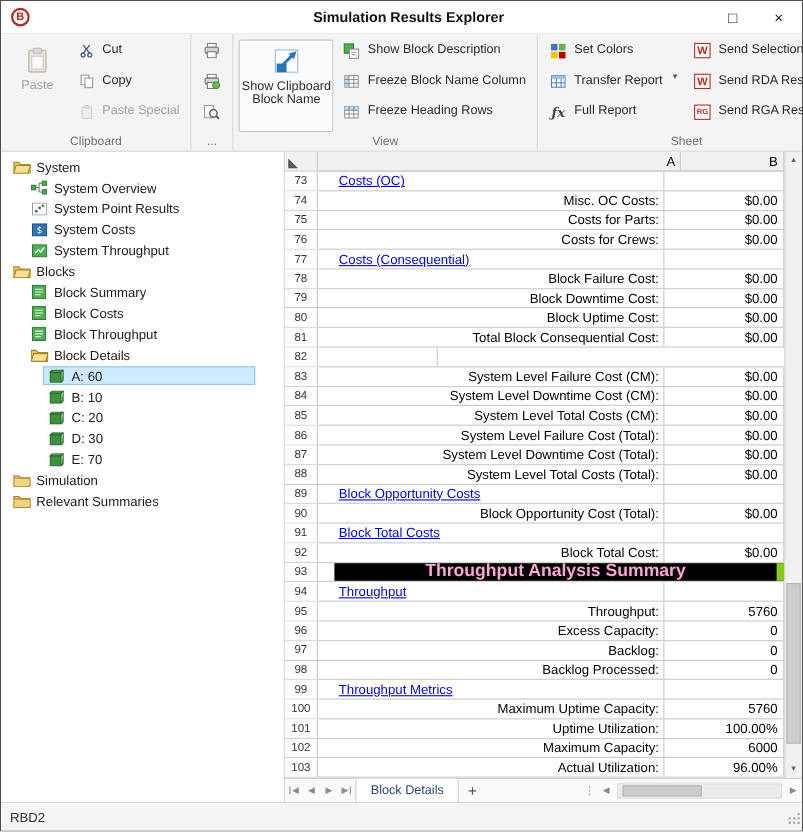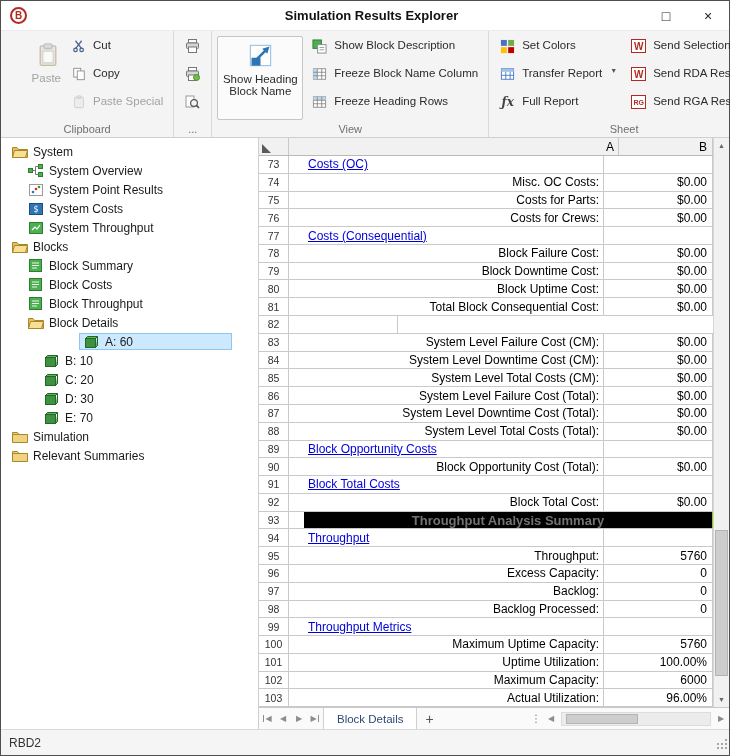--- a/index.html
+++ b/index.html
@@ -13,61 +13,61 @@
   .title{position:absolute;left:13px;right:0;text-align:center;font-weight:bold;font-size:13px;color:#111;}
   .winbtns{margin-left:auto;display:flex;z-index:1;}
   .winbtn{width:42px;height:29px;display:flex;align-items:center;justify-content:center;font-size:14px;color:#222;}
 
   
   .ribbon{flex:0 0 107px;display:flex;background:#f4f4f4;border-bottom:1px solid #cfcfcf;}
   .rgroup{position:relative;border-right:1px solid #dadada;padding:5px 5px 17px 5px;display:flex;gap:3px;}
   .glabel{position:absolute;bottom:2px;left:0;right:0;text-align:center;font-size:11px;color:#707070;}
   .bigbtn{width:56px;display:flex;flex-direction:column;align-items:center;padding-top:5px;gap:4px;font-size:11.5px;color:#2b2b2b;text-align:center;border:1px solid transparent;border-radius:2px;}
   .bigbtn.bordered{border-color:#c6c6c6;background:#fbfbfb;width:86px;}
-  .bigbtn.disabled{color:#a3a3a3;align-items:flex-end;}
+  .bigbtn.disabled{color:#a3a3a3;}
   .bigbtn.disabled svg{opacity:.55;}
   .smallcol{display:flex;flex-direction:column;justify-content:space-between;padding:3px 0;}
   .smallbtn{display:flex;align-items:flex-start;gap:6px;font-size:11.5px;color:#2b2b2b;height:22px;padding:0 5px;white-space:nowrap;}
   .smallbtn.disabled{color:#a3a3a3;}
   .smallbtn.disabled svg{opacity:.55;}
   .icon-wrap{display:inline-flex;align-items:center;justify-content:center;width:17px;flex:0 0 17px;}
   .caret{font-size:7px;color:#555;margin-left:2px;}
   .g-sheet{flex:1;}
   .fx-icon{font-family:"DejaVu Serif",serif;font-style:italic;font-weight:bold;font-size:12px;color:#444;}
   .w-icon{width:15px;height:14px;border:1px solid #b22a22;color:#b22a22;font-weight:bold;font-size:10px;display:flex;align-items:center;justify-content:center;background:#fff;}
   .rg-icon{width:15px;height:14px;border:1px solid #b22a22;color:#b22a22;font-weight:bold;font-size:7px;display:flex;align-items:center;justify-content:center;background:#fff;}
 
   
   .content{flex:1;display:flex;min-height:0;}
   .sidebar{flex:0 0 258px;width:258px;border-right:1px solid #cfcfcf;background:#fff;padding-top:4px;overflow:hidden;}
   .tree-row{height:19px;display:flex;align-items:center;font-size:12px;color:#1a1a1a;justify-content:flex-end;}
   .lv0{padding-left:6px;}
   .lv1{padding-left:22px;}
   .lv2{padding-left:38px;}
   .sel-wrap{display:flex;align-items:center;gap:5px;padding:0 3px;border:1px solid transparent;margin-right:26px;flex:1;min-width:0;height:17px;}
-  .selected .sel-wrap{background:#cde9ff;border-color:#8fc6ef;margin-left:40px;}
+  .selected .sel-wrap{background:#cde9ff;border-color:#8fc6ef;}
   .ticon{width:17px;flex:0 0 17px;display:inline-flex;align-items:center;justify-content:center;}
   .tlabel{white-space:nowrap;overflow:hidden;}
 
   
   .grid-area{flex:1;display:flex;flex-direction:column;min-width:0;}
   .grid-top{flex:1;display:flex;min-height:0;}
   .grid-main{flex:1;display:flex;flex-direction:column;min-width:0;background:#fff;}
   .grid-header{flex:0 0 18px;display:flex;background:#f1f1f1;border-bottom:1px solid #b9b9b9;}
   .rnum{flex:0 0 30px;width:30px;border-right:1px solid #c9c9c9;display:flex;align-items:center;justify-content:center;font-size:10.5px;color:#333;background:#fff;}
   .grid-header .rnum{background:#f1f1f1;justify-content:flex-start;padding-left:3px;align-items:flex-end;padding-bottom:2px;}
   .tri{width:0;height:0;border-bottom:9px solid #5a5a5a;border-right:9px solid transparent;}
   .colhead{display:flex;align-items:center;justify-content:center;font-size:11px;color:#555;}
   .grid-rows{flex:1;display:flex;flex-direction:column;min-height:0;}
   .grow{flex:1;display:flex;border-bottom:1px solid #c9c9c9;min-height:0;gap:15px;}
   .cell{display:flex;align-items:center;font-size:12px;color:#000;overflow:hidden;white-space:nowrap;}
   .ca{flex:1;border-right:1px solid #c9c9c9;justify-content:flex-end;padding-right:4px;}
   .ca.section{justify-content:flex-start;padding-left:4px;color:#0000dd;text-decoration:underline;}
   .cb{flex:0 0 94px;width:94px;border-right:1px solid #c9c9c9;justify-content:flex-end;padding-right:5px;}
-  .cell.banner{flex:1;background:#000;color:#737373;font-weight:bold;justify-content:center;font-size:13px;border-right:1px solid #84cc16;}
+  .cell.banner{flex:1;background:#000;color:#f9a8d4;font-weight:bold;justify-content:center;font-size:16px;border-right:7px solid #84cc16;}
 
   
   .vscroll{flex:0 0 16px;width:16px;background:#f1f1f1;border-left:1px solid #d6d6d6;display:flex;flex-direction:column;}
   .sarrow{flex:0 0 15px;display:flex;align-items:center;justify-content:center;font-size:7px;color:#666;}
   .strack{flex:1;position:relative;}
   .sthumb{position:absolute;left:1px;right:1px;bottom:3%;height:27%;background:#cdcdcd;border:1px solid #b3b3b3;}
 
   
   .tabbar{flex:0 0 22px;border-top:1px solid #c9c9c9;display:flex;align-items:center;background:#fafafa;}
   .tnav{width:16px;height:100%;display:flex;align-items:center;justify-content:center;color:#8c8c8c;font-size:8px;}
@@ -182,21 +182,21 @@
     <div class="rgroup">
       <div class="bigbtn bordered">
         <span class="icon-wrap" style="width:27px">
           <svg width="27" height="27" viewBox="0 0 24 24">
               <rect x="3" y="3" width="18" height="18" fill="#fff" stroke="#9cc3e5"></rect>
               <rect x="4" y="14" width="8" height="7" fill="#2e75b6"></rect>
               <line x1="9" y1="15" x2="17" y2="7" stroke="#2e75b6" stroke-width="2.4"></line>
               <polygon points="20,4 13.5,6 18,10.5" fill="#2e75b6"></polygon>
             </svg>
         </span>
-        <span>Show Heading Block Name</span>
+        <span>Show Clipboard Block Name</span>
       </div>
       <div class="smallcol">
         <div class="smallbtn">
           <span class="icon-wrap">
             <svg width="15" height="15" viewBox="0 0 16 16">
                 <rect x="1" y="1" width="9" height="9" fill="#4caf50" stroke="#2e7d32"></rect>
                 <rect x="6" y="6" width="9" height="9" fill="#fff" stroke="#8a8a8a"></rect>
                 <line x1="8" y1="9" x2="13" y2="9" stroke="#999"></line>
                 <line x1="8" y1="11.5" x2="13" y2="11.5" stroke="#999"></line>
               </svg>

